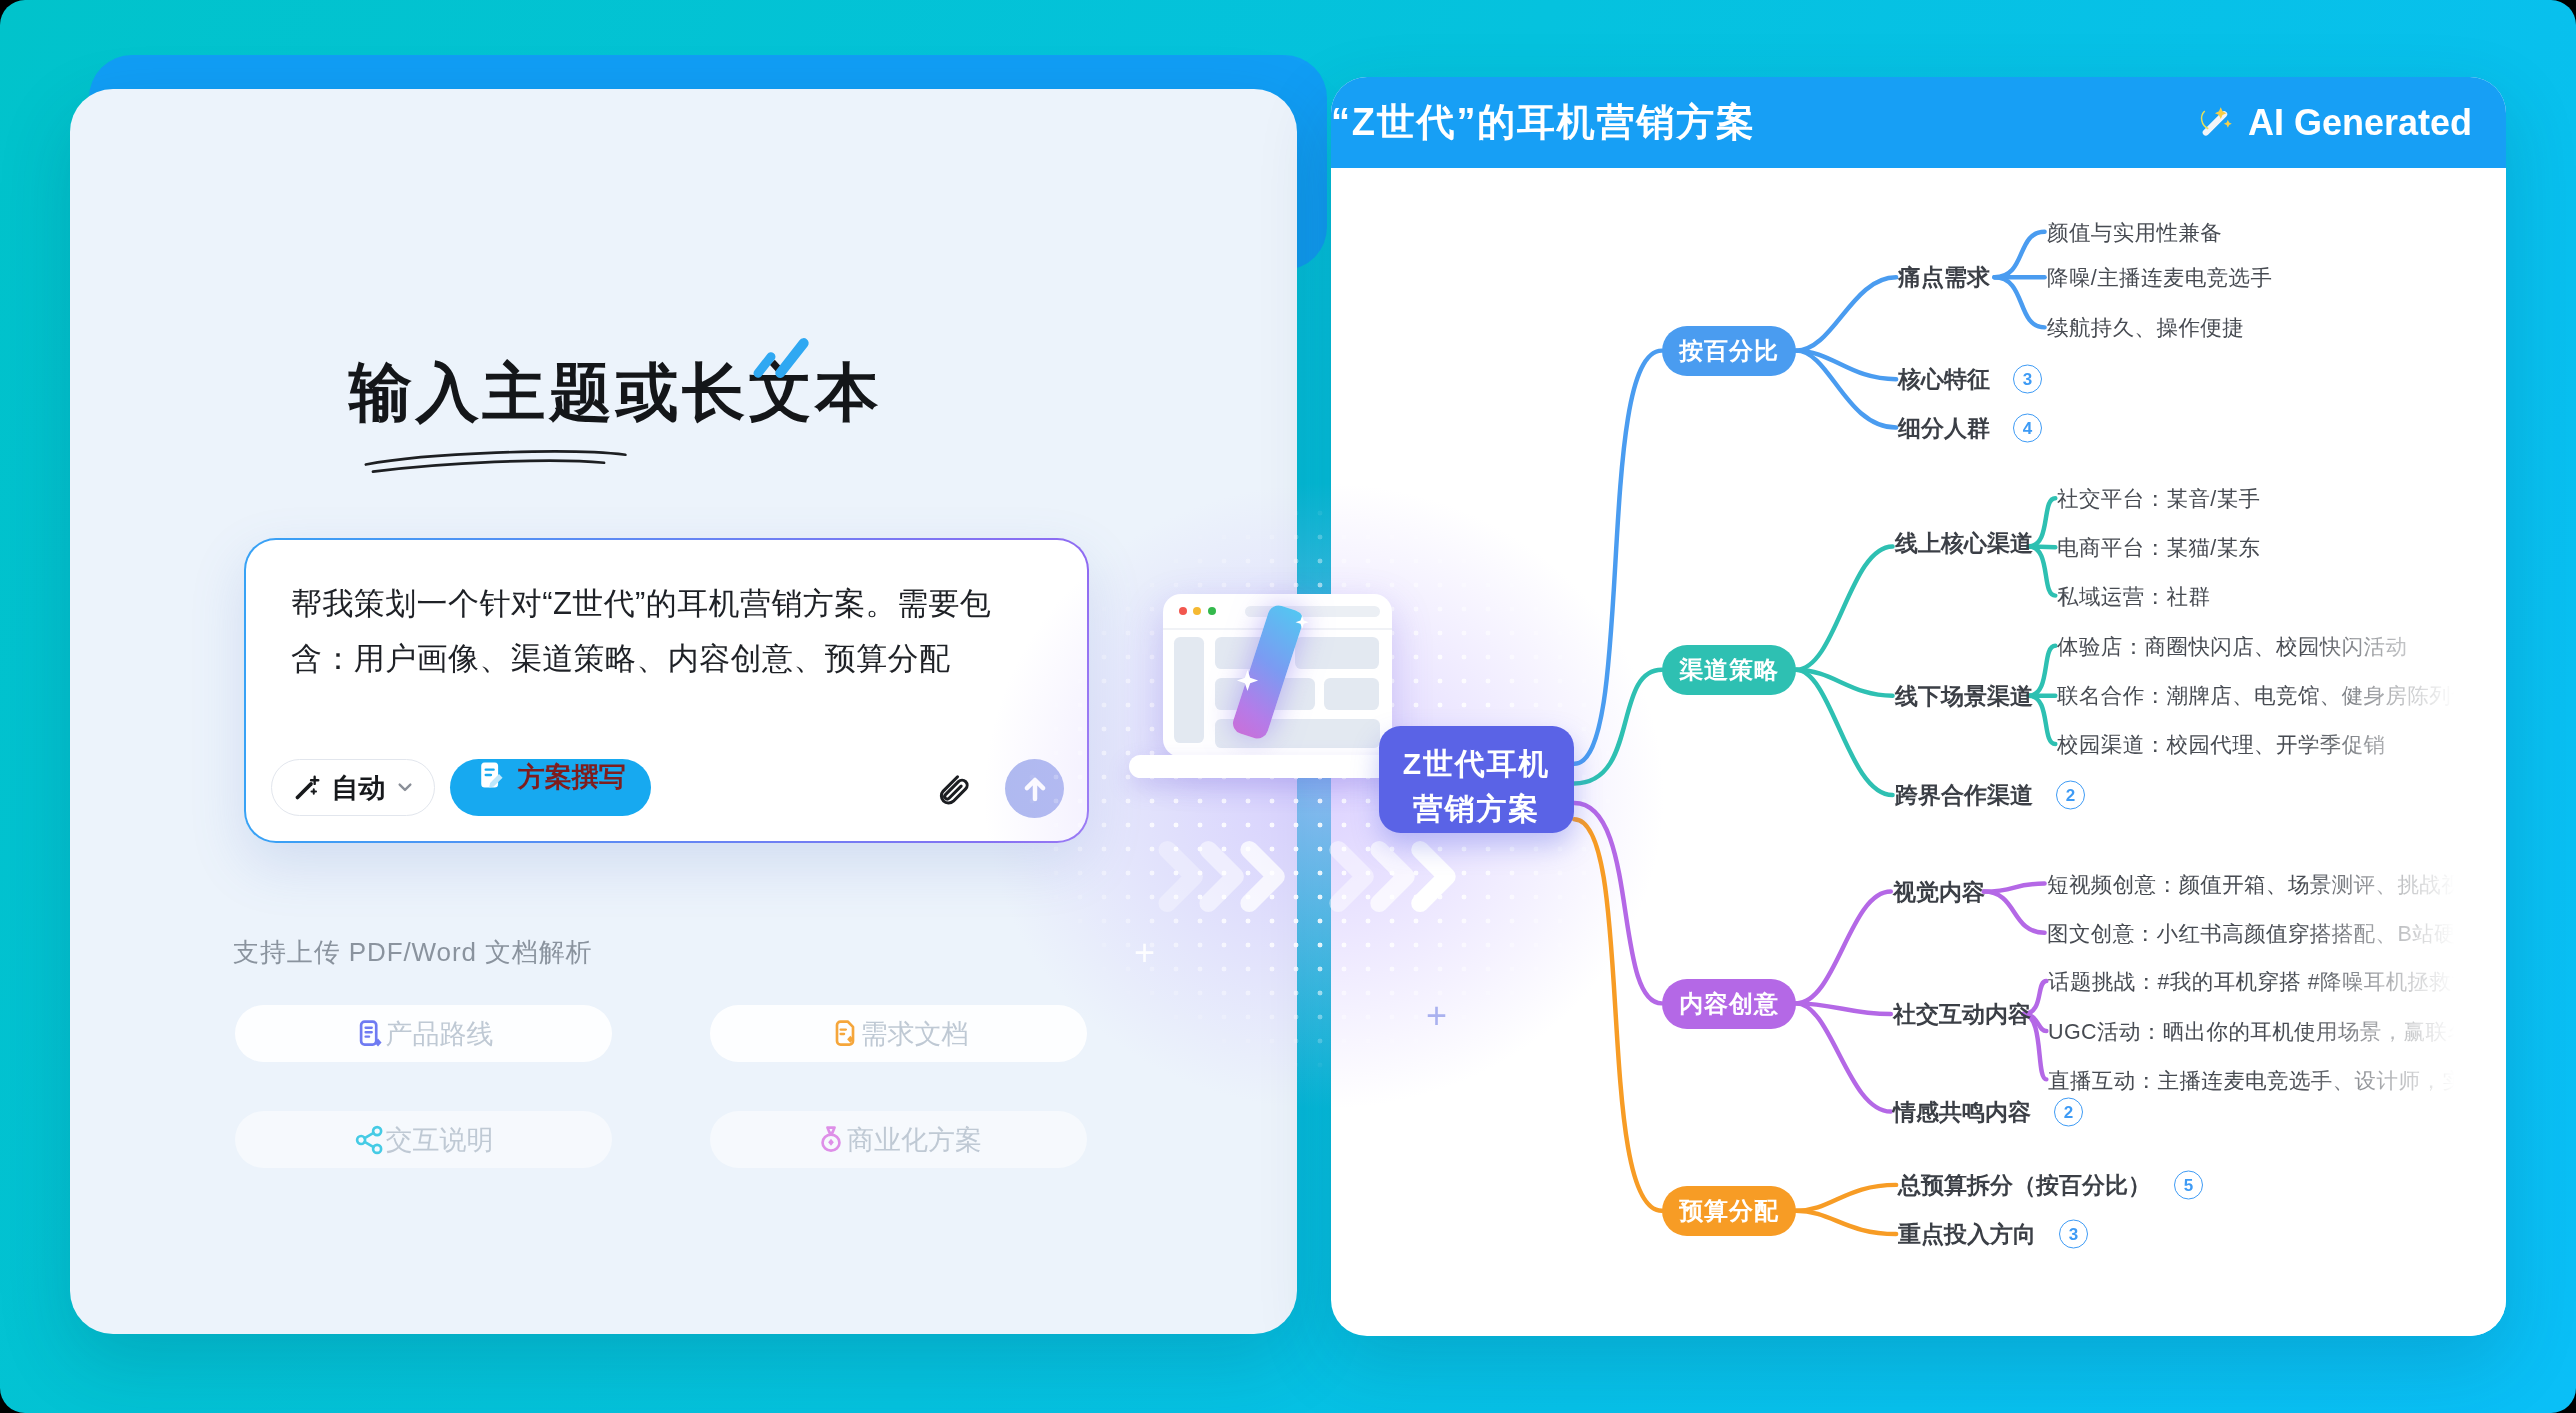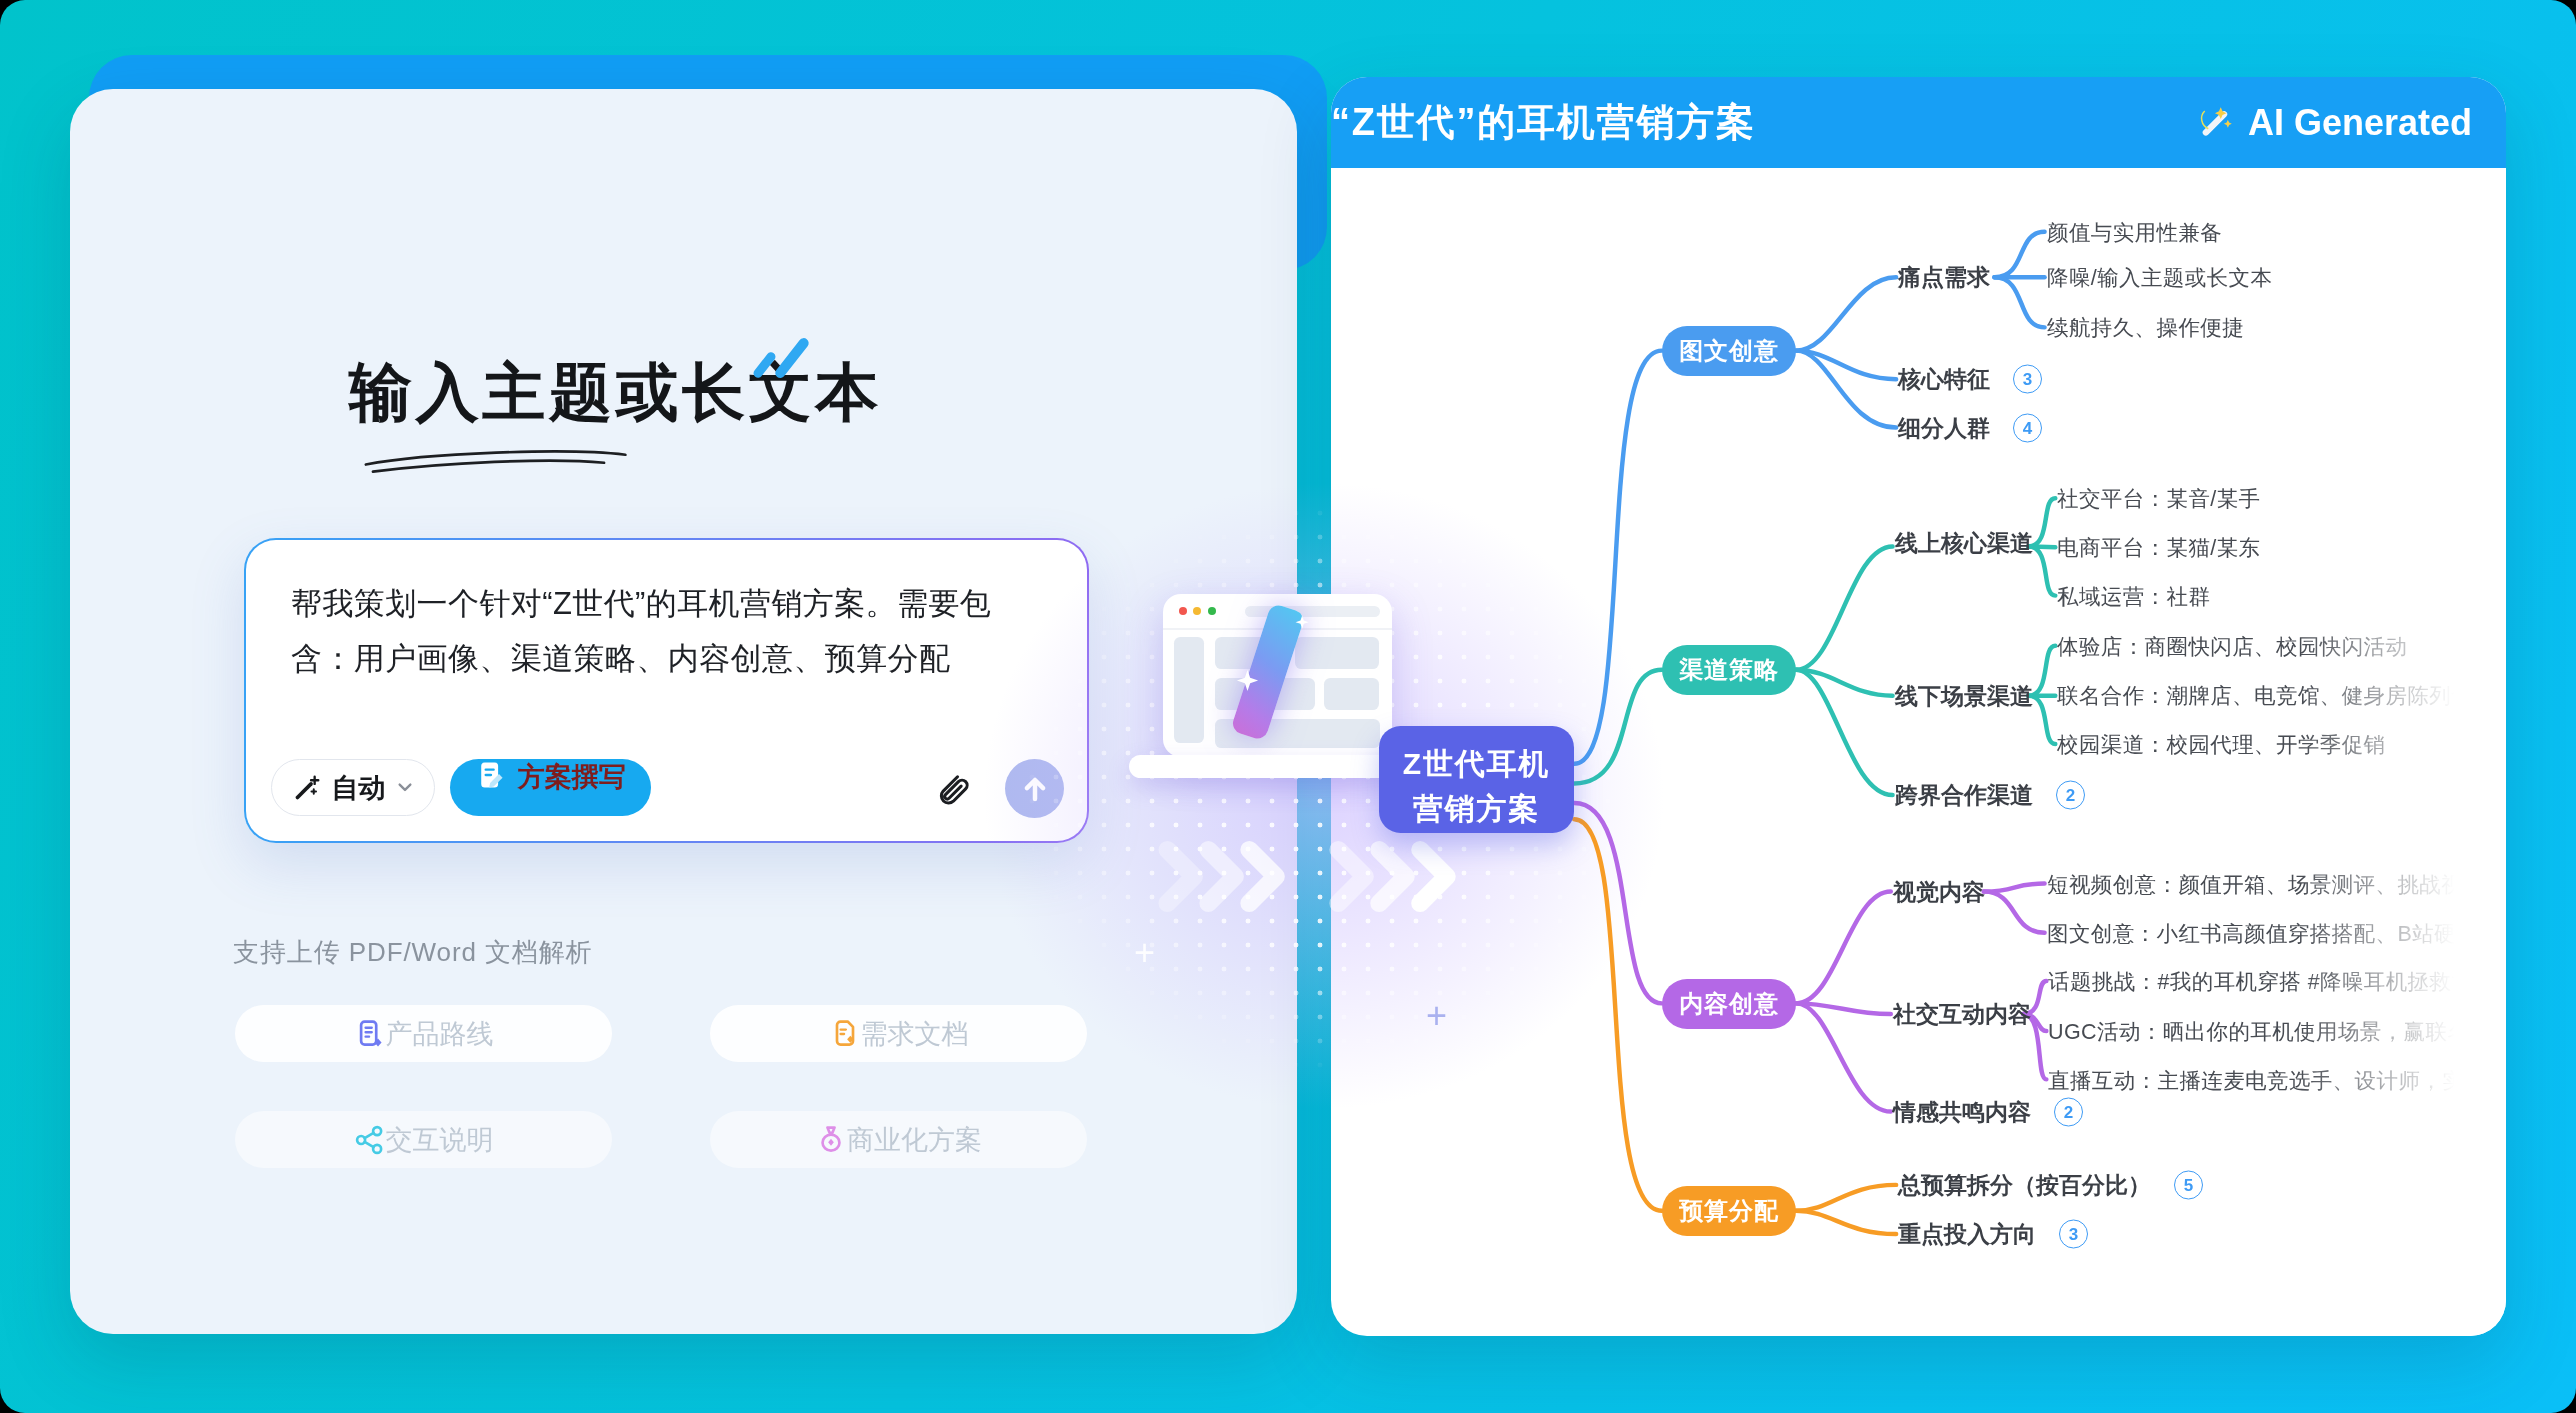--- a/index.html
+++ b/index.html
@@ -246,39 +246,39 @@
         <path d="M520,1268 C560,1268 575,1239 632,1239" stroke="#F79C25"></path>
         <path d="M520,1268 C560,1268 575,1294 632,1294" stroke="#F79C25"></path>
       </g>
     </svg>
 
     <div class="mm-central">
       <div>Z世代耳机</div>
       <div>营销方案</div>
     </div>
 
-    <div class="mm-node" style="top:249px;background:#4A9CF0;">图文创意</div>
+    <div class="mm-node" style="top:249px;background:#4A9CF0;">按百分比</div>
     <div class="mm-node" style="top:568px;background:#2EC0B2;">渠道策略</div>
     <div class="mm-node" style="top:902px;background:#B468E6;">内容创意</div>
     <div class="mm-node" style="top:1109px;background:#F79C25;">预算分配</div>
 
     <div class="mm-child" style="left:567px;top:200px;">
         <span>痛点需求</span>
       </div>
     <div class="mm-child" style="left:567px;top:302px;">
         <span>核心特征</span>
         <span class="mm-badge">3</span>
       </div>
     <div class="mm-child" style="left:567px;top:351px;">
         <span>细分人群</span>
         <span class="mm-badge">4</span>
       </div>
 
     <div class="mm-leaf" style="left:716px;top:155px;">颜值与实用性兼备</div>
-    <div class="mm-leaf" style="left:716px;top:200px;">降噪/输入主题或长文本</div>
+    <div class="mm-leaf" style="left:716px;top:200px;">降噪/主播连麦电竞选手</div>
     <div class="mm-leaf" style="left:716px;top:250px;">续航持久、操作便捷</div>
 
     <div class="mm-child" style="left:564px;top:466px;">
         <span>线上核心渠道</span>
       </div>
     <div class="mm-child" style="left:564px;top:619px;">
         <span>线下场景渠道</span>
       </div>
     <div class="mm-child" style="left:564px;top:718px;">
         <span>跨界合作渠道</span>

